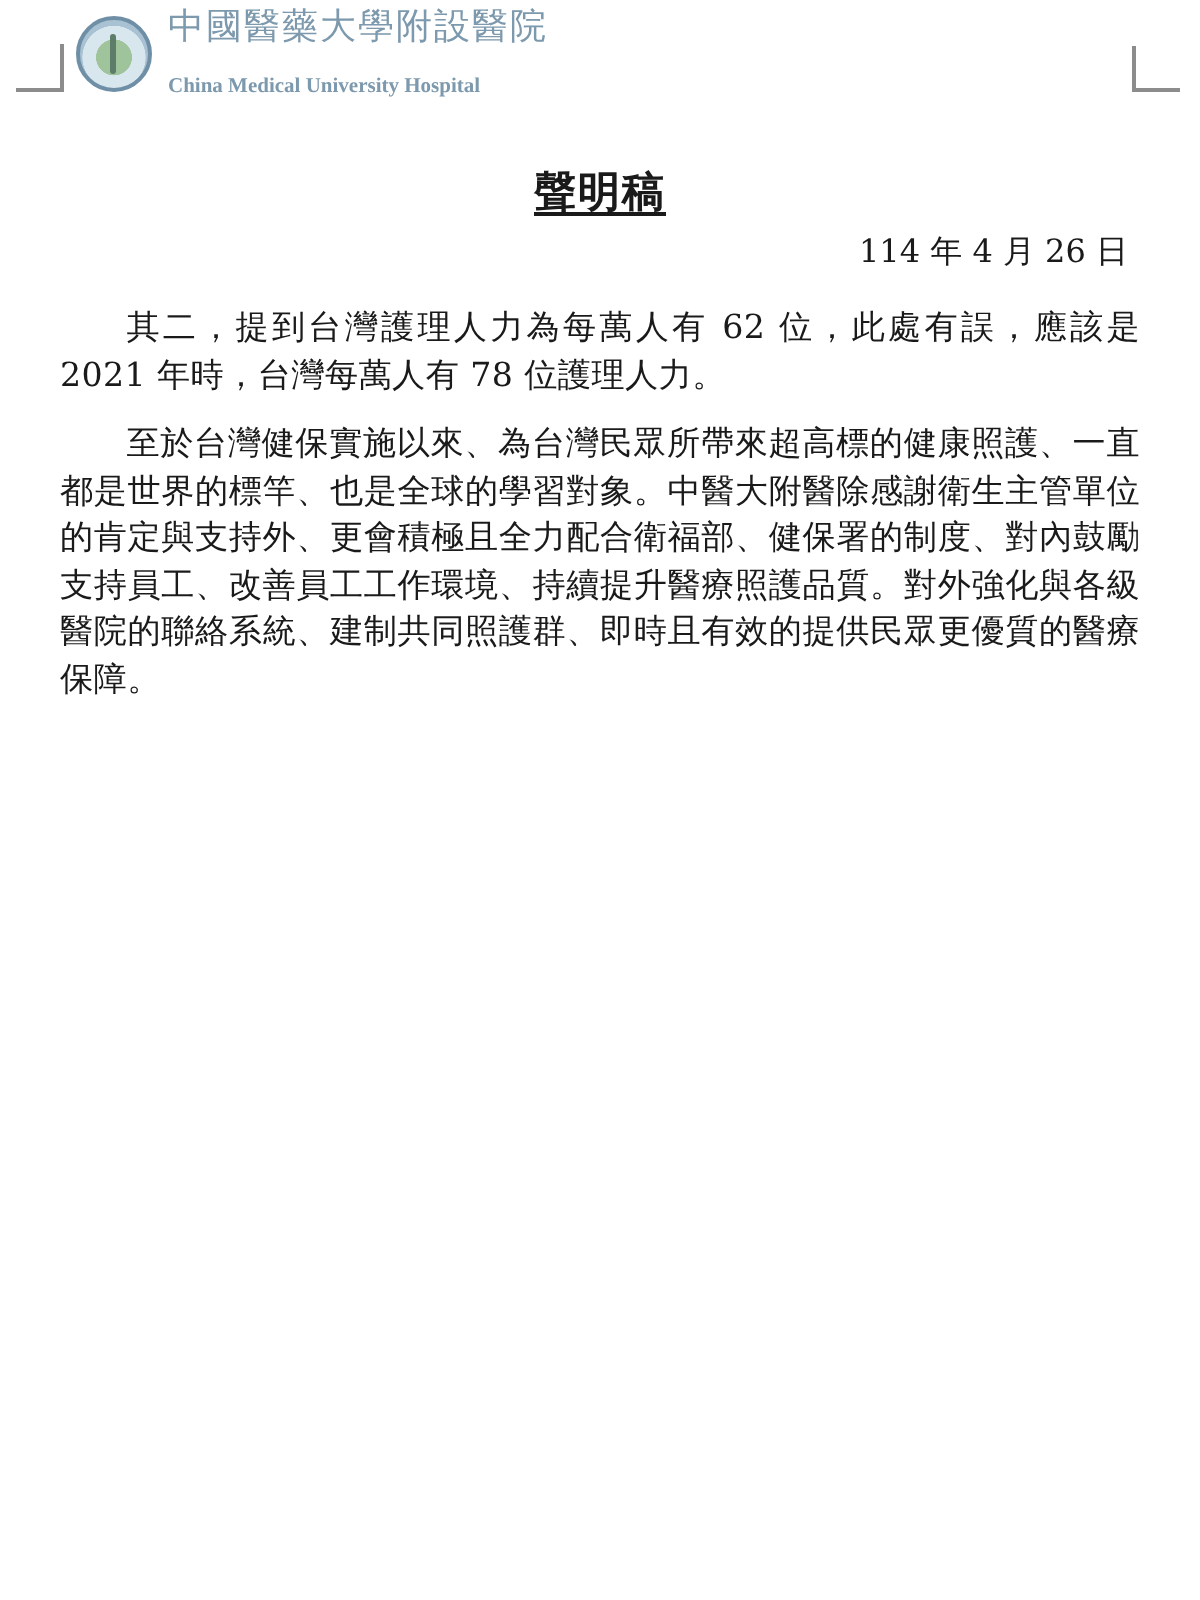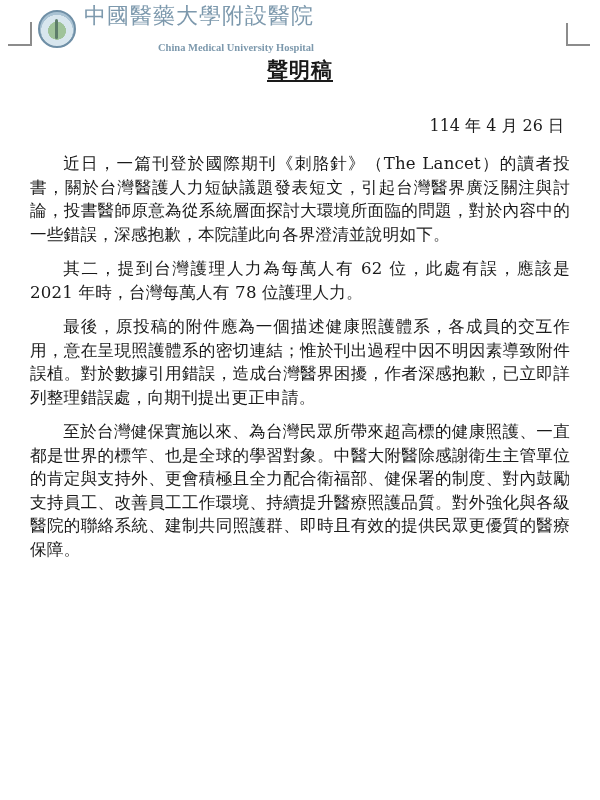--- a/index.html
+++ b/index.html
@@ -33,30 +33,29 @@
     border: 2px solid #6f8fa6;
     background: radial-gradient(circle at 50% 55%, #9fc39a 0 35%, #d8e6ee 36% 62%, #a9c2d3 63% 100%);
     position: relative;
   }
   .logo::after {
     content: ""; position: absolute; left: 15px; top: 7px; width: 3px; height: 20px;
     background: #5d7d6a; border-radius: 2px;
   }
   .brand { margin-left: 8px; line-height: 1; }
   .brand-cn {
-    font-size: 22px; color: #7d99ad; letter-spacing: 1px;
+    font-size: 18px; color: #7d99ad; letter-spacing: 1px;
     font-family: "DejaVu Serif", serif;
   }
   .brand-en {
     font-size: 10.5px; color: #7d99ad; margin-top: 16px; font-weight: bold;
     font-family: "Liberation Serif", serif;
-    text-align: right;
   }
   .title {
-    position: absolute; top: 56px; left: 0; width: 600px; text-align: center;
+    position: absolute; top: 82px; left: 0; width: 600px; text-align: center;
     font-size: 21px; font-weight: bold; text-decoration: underline;
     text-underline-offset: 3px; letter-spacing: 1px;
     font-family: "DejaVu Sans", sans-serif;
   }
   .date {
     position: absolute; top: 116px; right: 36px;
     font-size: 16px;
   }
   .content {
     position: absolute; left: 30px; top: 152px; width: 540px;
@@ -79,17 +78,15 @@
   <div class="brand">
     <div class="brand-cn">中國醫藥大學附設醫院</div>
     <div class="brand-en">China Medical University Hospital</div>
   </div>
 </div>
 
 <div class="title">聲明稿</div>
 <div class="date">114 年 4 月 26 日</div>
 
 <div class="content">
-  <p class="para">近日，一篇刊登於國際期刊《刺胳針》（The Lancet）的讀者投書，關於台灣醫護人力短缺議題發表短文，引起台灣醫界廣泛關注與討論，投書醫師原意為從系統層面探討大環境所面臨的問題，對於內容中的一些錯誤，深感抱歉，本院謹此向各界澄清並說明如下。</p>
   <p class="para">其二，提到台灣護理人力為每萬人有 62 位，此處有誤，應該是 2021 年時，台灣每萬人有 78 位護理人力。</p>
-  <p class="para">最後，原投稿的附件應為一個描述健康照護體系，各成員的交互作用，意在呈現照護體系的密切連結；惟於刊出過程中因不明因素導致附件誤植。對於數據引用錯誤，造成台灣醫界困擾，作者深感抱歉，已立即詳列整理錯誤處，向期刊提出更正申請。</p>
   <p class="para">至於台灣健保實施以來、為台灣民眾所帶來超高標的健康照護、一直都是世界的標竿、也是全球的學習對象。中醫大附醫除感謝衛生主管單位的肯定與支持外、更會積極且全力配合衛福部、健保署的制度、對內鼓勵支持員工、改善員工工作環境、持續提升醫療照護品質。對外強化與各級醫院的聯絡系統、建制共同照護群、即時且有效的提供民眾更優質的醫療保障。</p>
 </div>
 
 </body></html>

